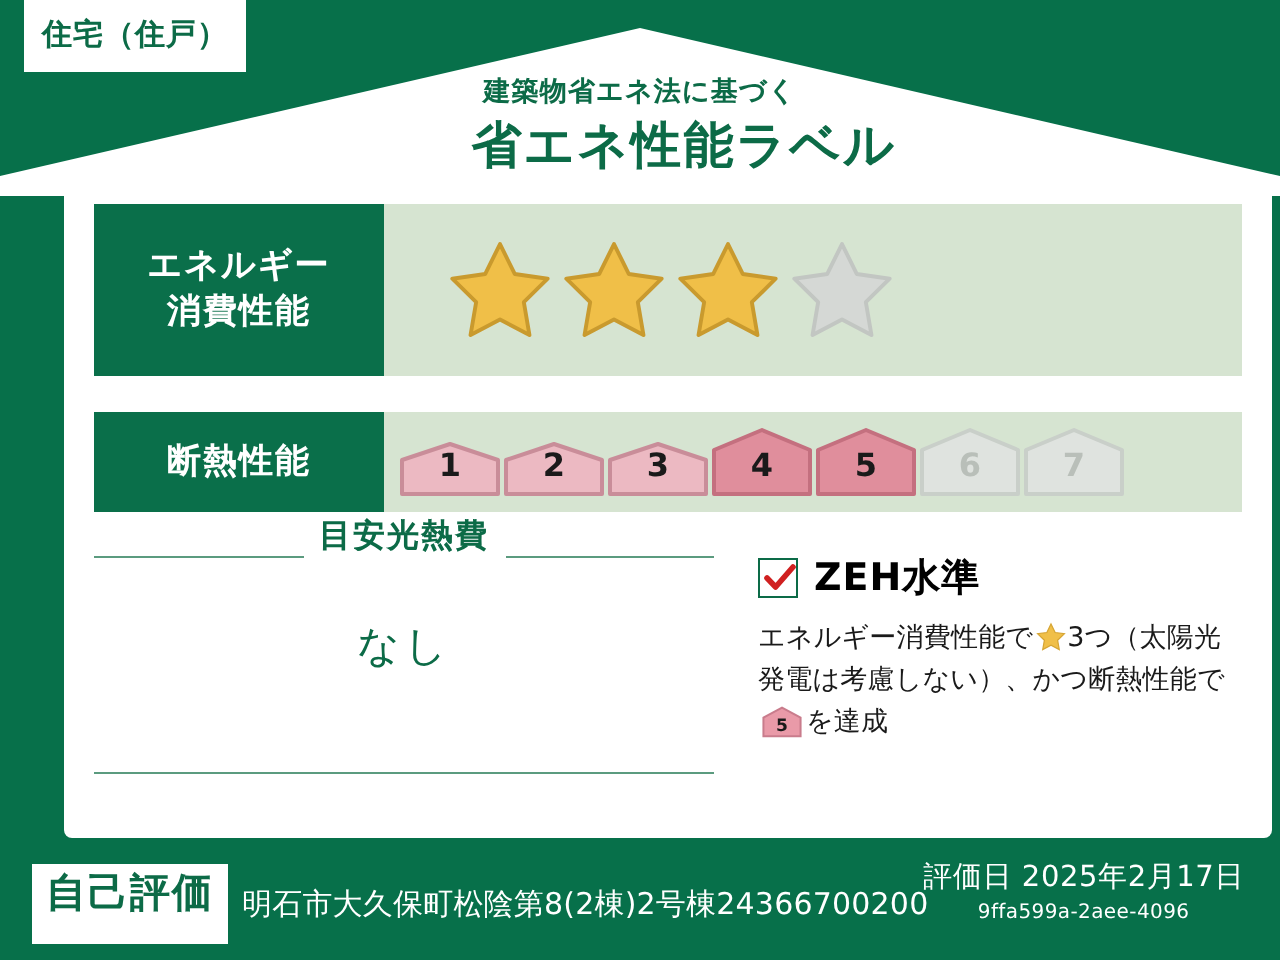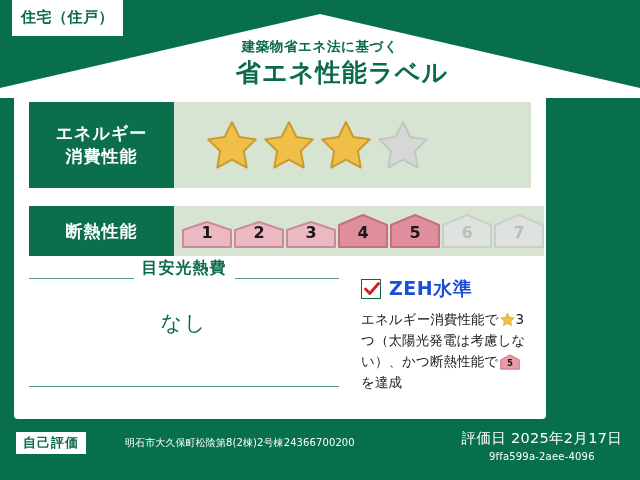--- a/index.html
+++ b/index.html
@@ -67,23 +67,23 @@
     font-weight: bold;
     letter-spacing: 1.2px;
     line-height: 1.25;
     margin-top: 3px;
     padding-left: 44px;
   }
 
   
   .card {
     position: absolute;
-    left: 14px;
+    left: 32px;
     top: 88px;
-    width: 532px;
+    width: 604px;
     height: 331px;
     background: #ffffff;
     border-radius: 4px;
     box-sizing: border-box;
   }
 
   
   .perf-row {
     position: absolute;
     left: 15px;
@@ -211,21 +211,21 @@
     width: 20px;
     height: 20px;
     flex: 0 0 20px;
     border: 1.5px solid #0c6b47;
     background: #ffffff;
     position: relative;
     box-sizing: border-box;
   }
   .checkbox svg { position: absolute; left: 1px; top: 0px; }
   .zeh-title {
-    color: #1d4ed8;
+    color: #000000;
     font-weight: bold;
     font-size: 19px;
     letter-spacing: 0.5px;
   }
   .zeh-desc {
     margin-top: 7px;
     color: #1a1a1a;
     font-size: 13.5px;
     line-height: 1.55;
     letter-spacing: 0.1px;
@@ -247,32 +247,31 @@
     left: 16px;
     top: 13px;
     display: flex;
     align-items: center;
     gap: 7px;
   }
   .self-eval {
     background: #ffffff;
     color: #0c6b47;
     font-weight: bold;
-    font-size: 13px;
+    font-size: 20px;
     letter-spacing: 1px;
-    padding: 4px 7px 5px 7px;
+    padding: 4px 7px 16px 7px;
     line-height: 1;
     white-space: nowrap;
   }
   .address {
     color: #ffffff;
-    font-size: 10px;
+    font-size: 15px;
     letter-spacing: 0.1px;
     white-space: nowrap;
-    margin-left: 32px;
   }
   .footer-right {
     position: absolute;
     right: 18px;
     top: 10px;
     text-align: center;
     color: #ffffff;
   }
   .eval-date {
     font-size: 14.5px;

